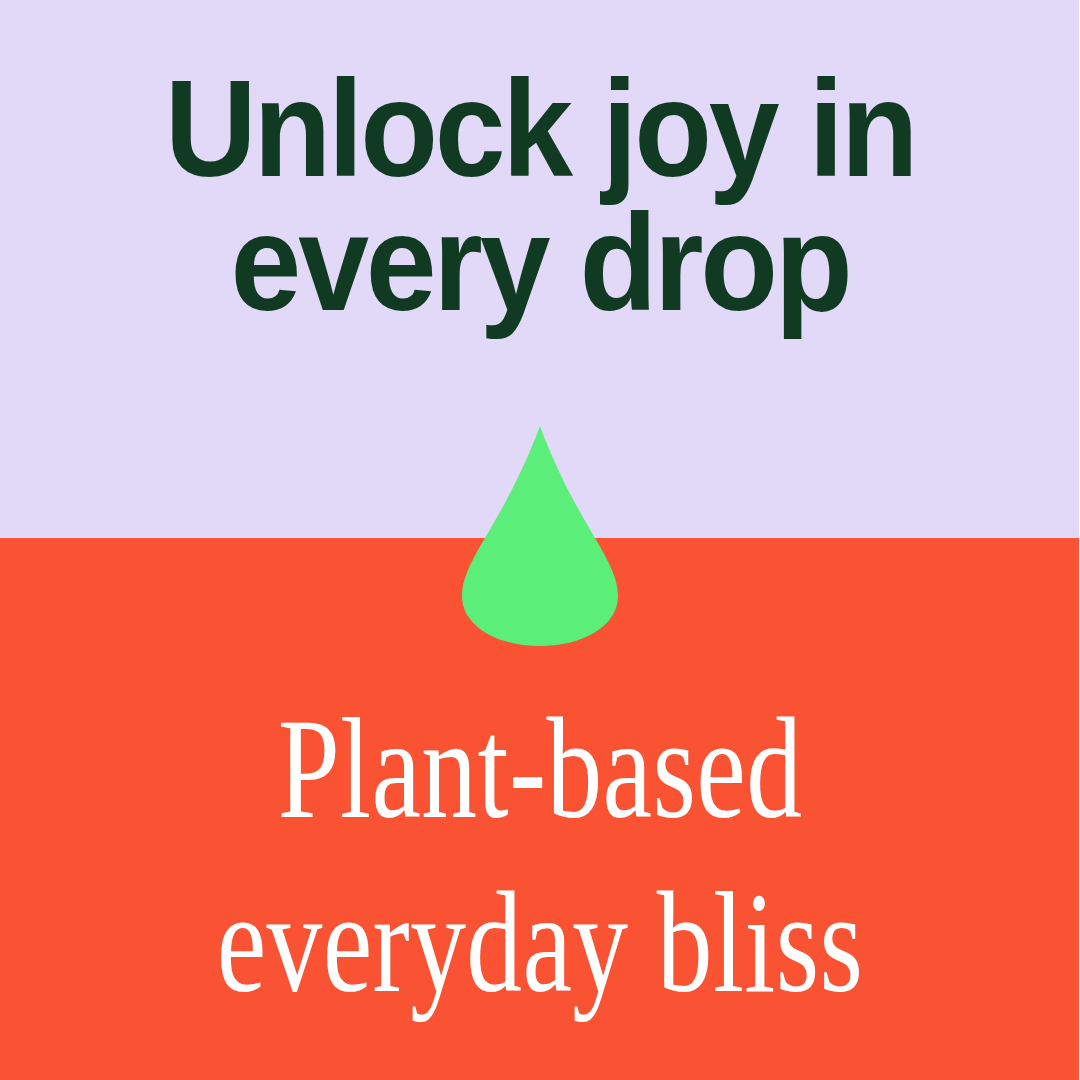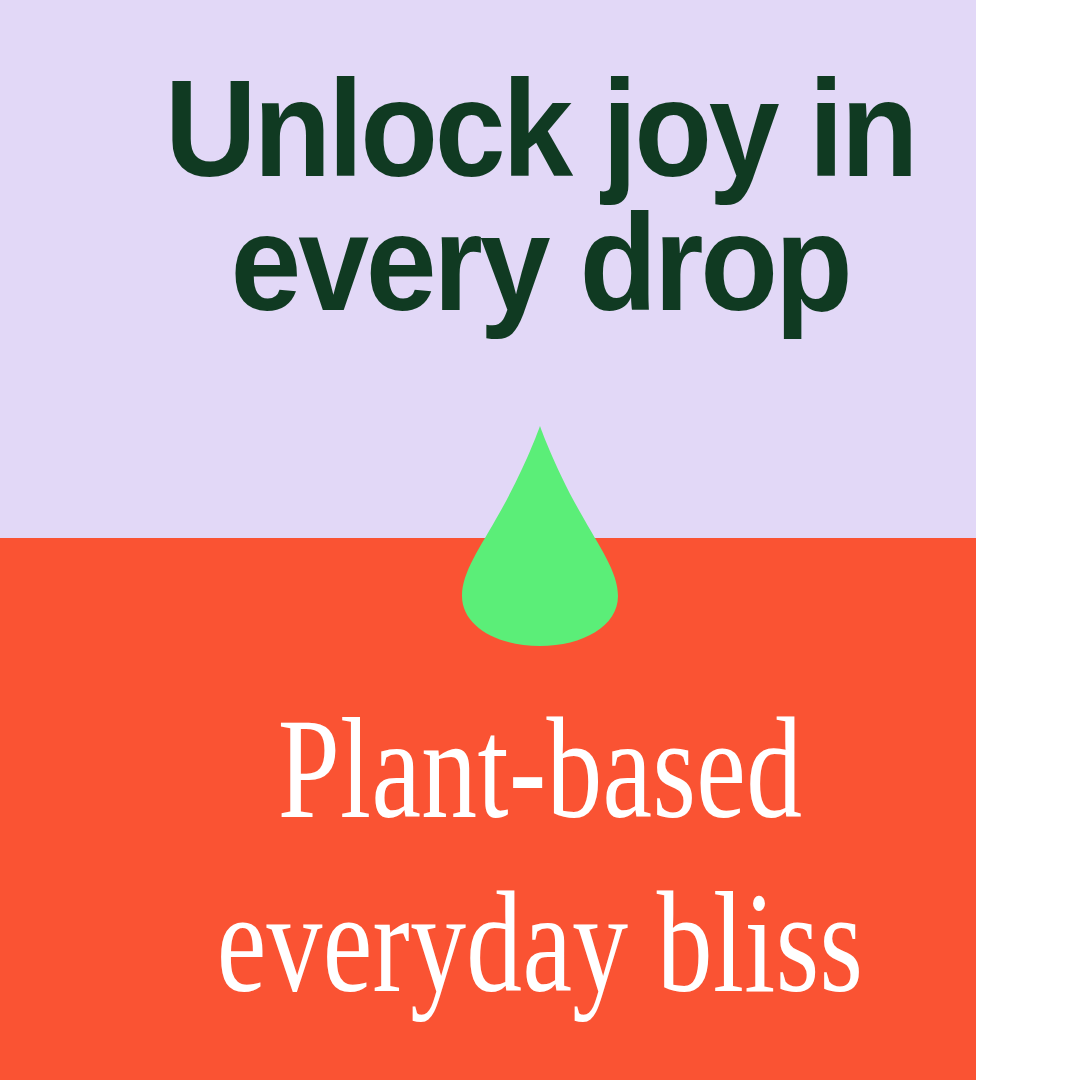--- a/index.html
+++ b/index.html
@@ -92,21 +92,21 @@
     white-space: nowrap;
   }
 
   #subhead .sline {
     display: block;
   }
 </style>
 </head>
 <body>
 
-<div id="poster" style="width: 976px; height: 1080px;">
+<div id="poster" style="width: 1079px; height: 1080px;">
 
   <div class="panel" id="panel-top" style="background: rgb(226, 216, 247); height: 538px;"></div>
   <div class="panel" id="panel-bottom" style="background: rgb(250, 83, 51); top: 538px; height: 542px;"></div>
 
   <div id="headline" style="color: rgb(16, 58, 34);">
     <span class="hline">Unlock joy in</span>
     <span class="hline">every drop</span>
   </div>
 
   <div id="droplet">

